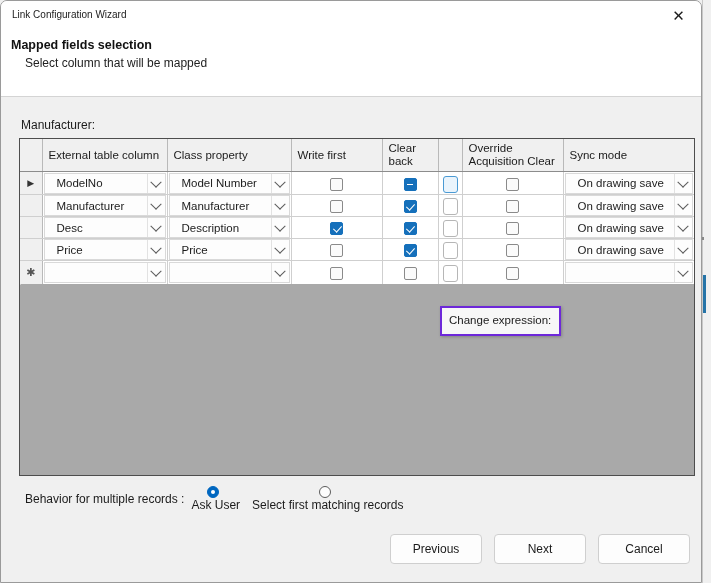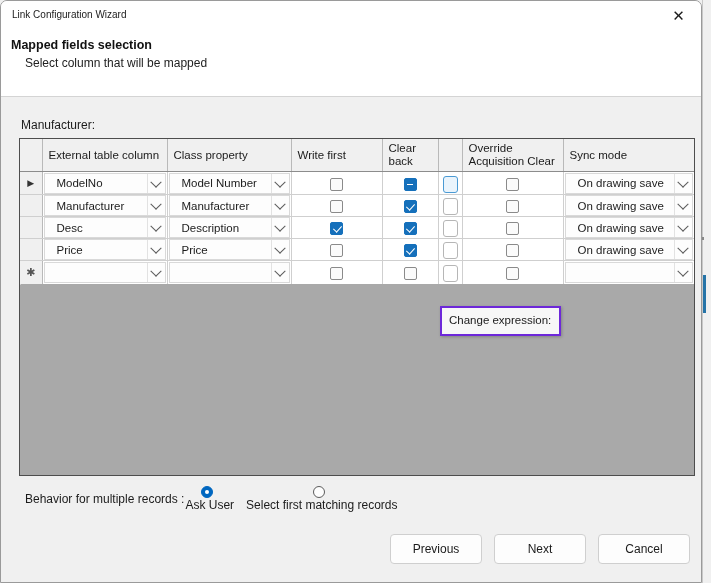--- a/index.html
+++ b/index.html
@@ -333,21 +333,21 @@
   
   .behavior-row {
     position: absolute;
     left: 24px;
     top: 389px;
     display: flex;
     align-items: center;
     font-size: 12px;
     color: #1b1b1b;
   }
-  .behavior-label { margin-right: 1px; white-space: nowrap; }
+  .behavior-label { margin-right: 7px; white-space: nowrap; }
   .radio-opt {
     display: flex;
     align-items: center;
     margin-right: 12px;
     white-space: nowrap;
     flex-direction: column;
   }
   .radio {
     width: 12px;
     height: 12px;

